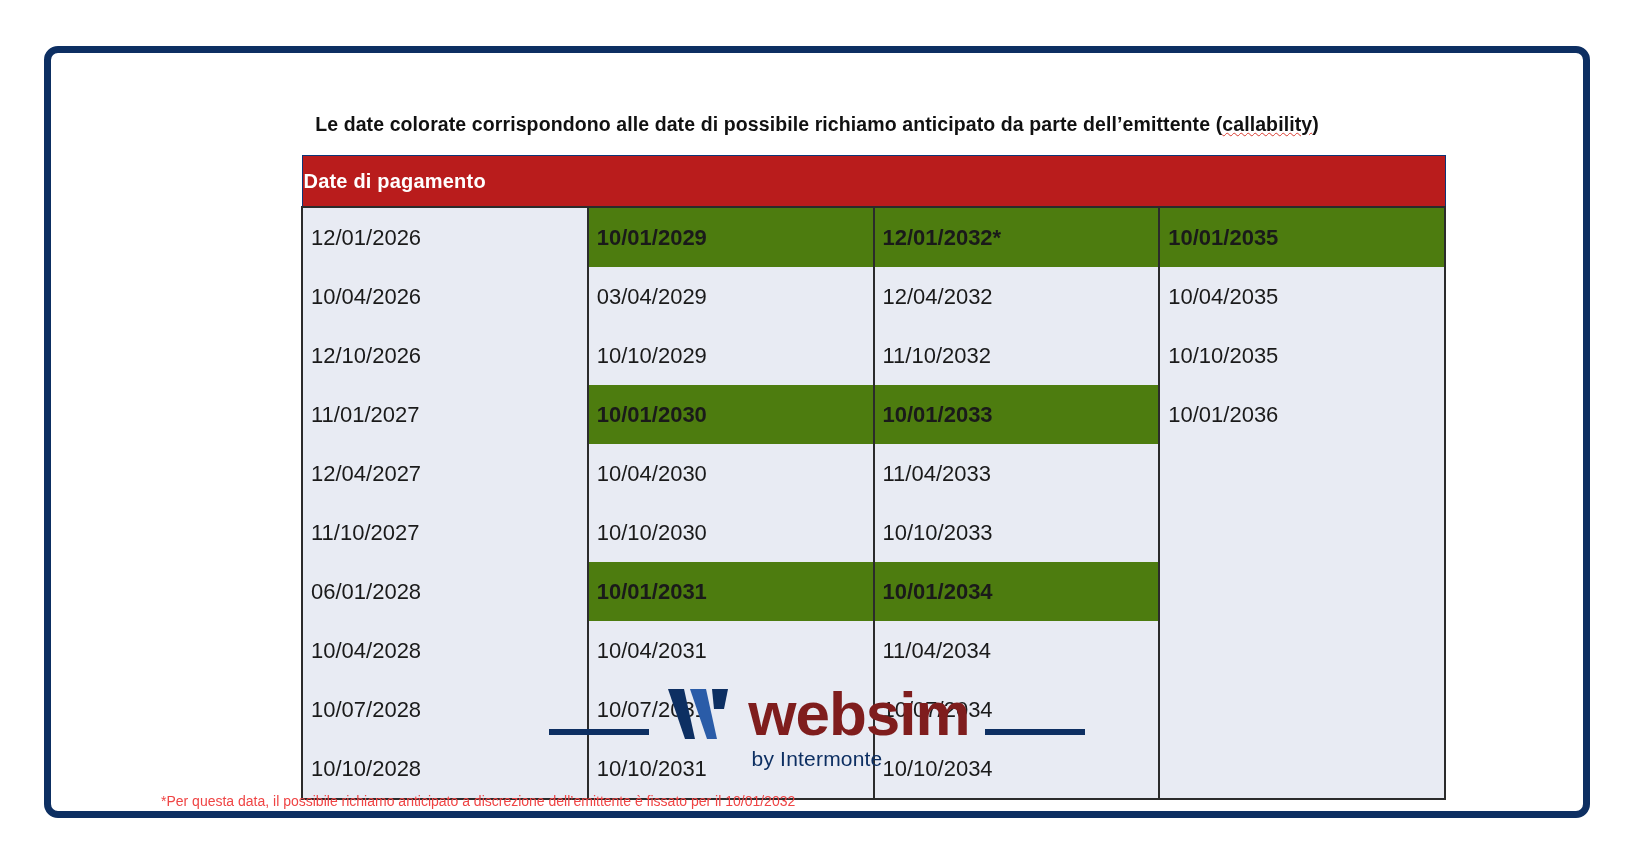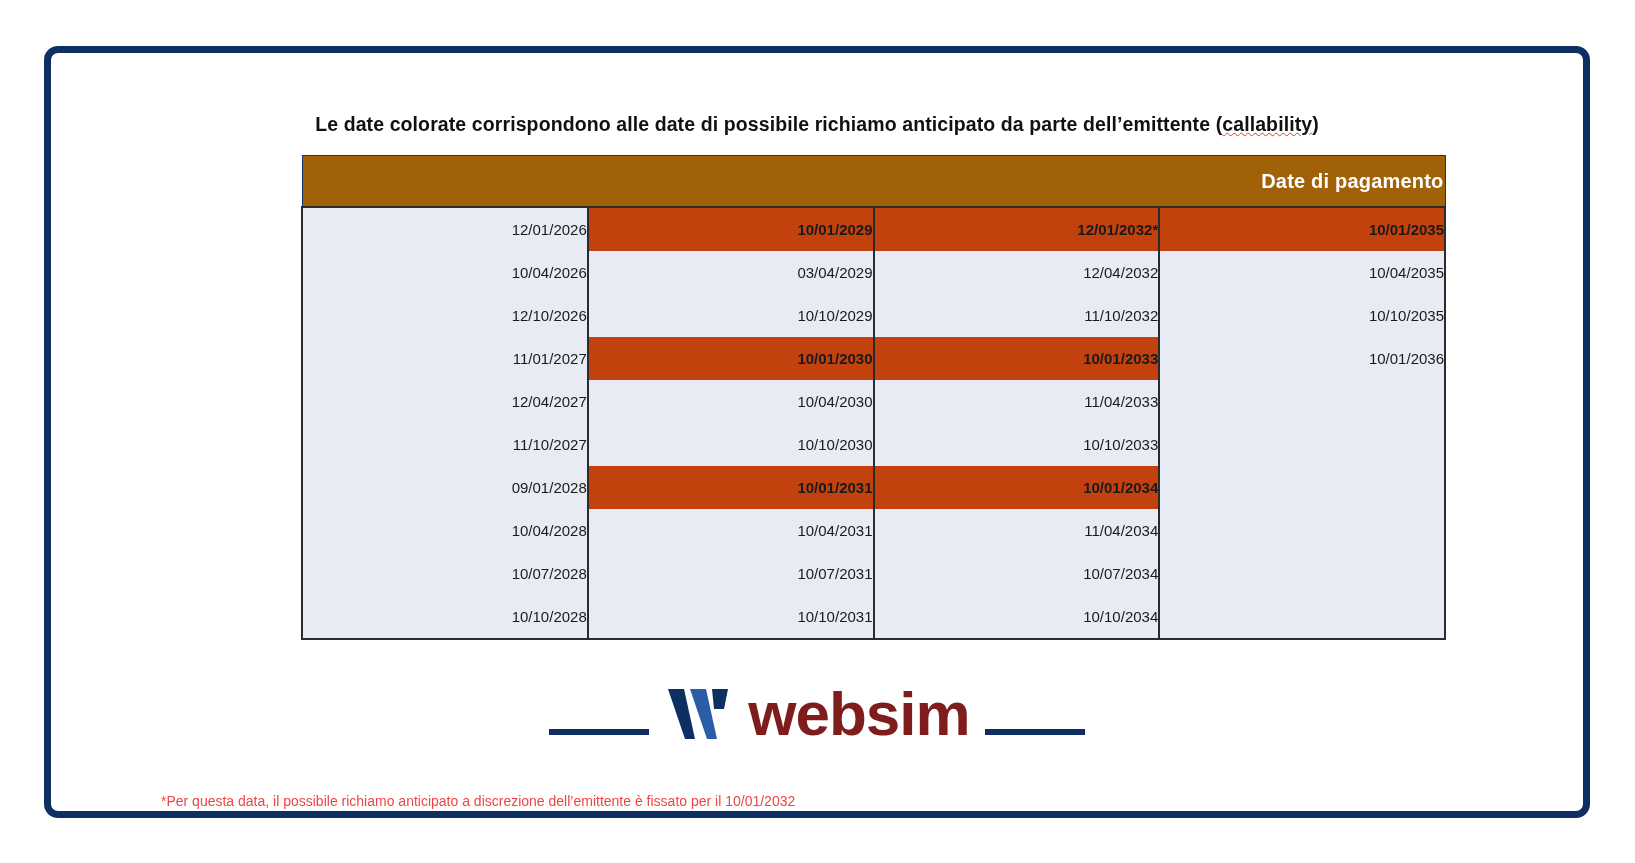--- a/index.html
+++ b/index.html
@@ -52,47 +52,47 @@
     left: 250px;
     top: 102px;
     width: 1145px;
   }
   table.dates {
     border-collapse: collapse;
     width: 100%;
     table-layout: fixed;
   }
   table.dates th.title {
-    background: #a16207;
+    background: #b91c1c;
     color: #ffffff;
     font-size: 20px;
     font-weight: bold;
     height: 48px;
     border: 1px solid #0d3577;
-    text-align: right;
+    text-align: left;
     letter-spacing: 0.2px;
   }
   table.dates td {
     border-left: 2px solid #2b2b2b;
     border-right: 2px solid #2b2b2b;
     background: #e8ebf3;
     color: #1a1a1a;
-    font-size: 15px;
-    text-align: right;
+    font-size: 22px;
+    text-align: left;
     height: 43px;
-    padding: 0;
+    padding: 8px;
   }
   table.dates tr.lastrow td {
     border-bottom: 2px solid #2b2b2b;
   }
   table.dates tr.firstrow td {
     border-top: 2px solid #2b2b2b;
   }
   table.dates td.call {
-    background: #c2410c;
+    background: #4d7c0f;
     font-weight: bold;
     margin-top: 16px;
   }
   table.dates td.empty {
     background: #e8ebf3;
   }
   .footnote {
     position: absolute;
     left: 110px;
     top: 740px;
@@ -195,21 +195,21 @@
               <td>11/04/2033</td>
               <td class="empty"></td>
             </tr>
             <tr>
               <td>11/10/2027</td>
               <td>10/10/2030</td>
               <td>10/10/2033</td>
               <td class="empty"></td>
             </tr>
             <tr>
-              <td>09/01/2028</td>
+              <td>06/01/2028</td>
               <td class="call">10/01/2031</td>
               <td class="call">10/01/2034</td>
               <td class="empty"></td>
             </tr>
             <tr>
               <td>10/04/2028</td>
               <td>10/04/2031</td>
               <td>11/04/2034</td>
               <td class="empty"></td>
             </tr>
@@ -238,17 +238,18 @@
         <div class="logo-row">
           <span class="logo-mark">
             <svg viewBox="0 0 74 62" width="74" height="62" aria-hidden="true">
               <polygon points="4,6 20,6 31,56 21,56" fill="#0d2f62"></polygon>
               <polygon points="26,6 42,6 53,56 43,56" fill="#2a5ca8"></polygon>
               <polygon points="48,6 64,6 60,26 50,26" fill="#0d2f62"></polygon>
             </svg>
           </span>
           <span class="logo-word">websim</span>
         </div>
+        <div class="logo-sub">by Intermonte</div>
       </div>
     </div>
 
   </div>
 </div>
 
 </body></html>

